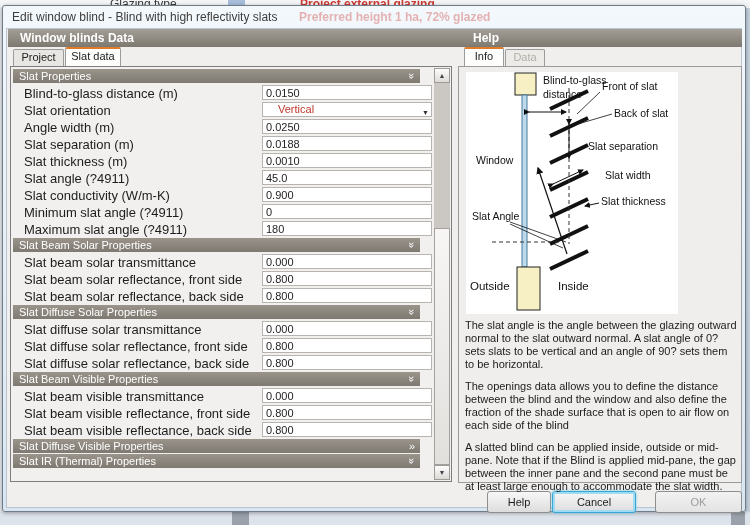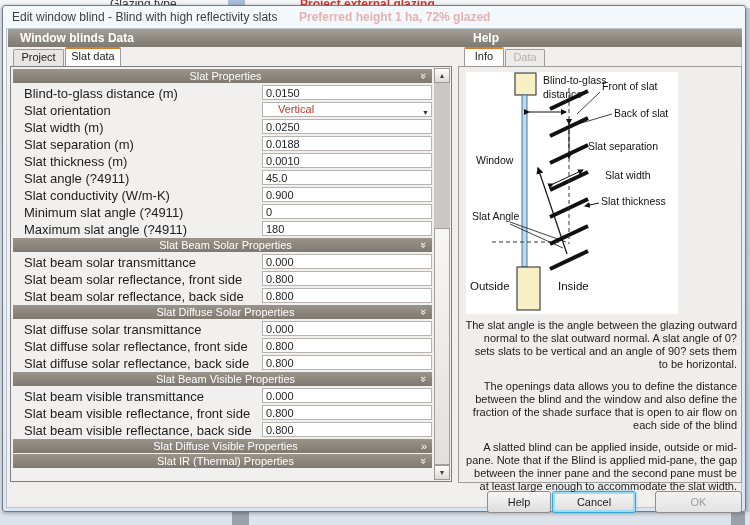--- a/index.html
+++ b/index.html
@@ -36,22 +36,22 @@
   
   .tab { position:absolute; font-size:11px; text-align:center; border:1px solid #9b9b9b;
          border-bottom:none; background:#e8e6e3; color:#222; border-radius:2px 2px 0 0; }
   .tab.active { background:#fdfdfc; border-top:2px solid #e07b28; z-index:3; }
   .tab.disabled { color:#b3afaa; background:#edebe8; }
 
   
   .listpanel { position:absolute; left:10px; top:66px; width:442px; height:416px;
                border:1px solid #7e7e7e; background:#f1f0ef; z-index:2; }
   .list-content { position:absolute; left:1px; top:1px; width:424px; }
-  .sec { height:14px; margin:1px 4px 1px 1px; background:linear-gradient(#9a948b,#7e7971);
-         color:#fff; font-size:11px; line-height:14px; padding-left:6px; position:relative;text-align:center; }
+  .sec { height:14px; margin:1px 16px 1px 1px; background:linear-gradient(#9a948b,#7e7971);
+         color:#fff; font-size:11px; line-height:14px; padding-left:6px; position:relative; }
   .sec .chev { position:absolute; right:5px; top:0; font-size:11px; line-height:14px; color:#fff; }
   .sec .chev.exp { transform:rotate(90deg); }
   .prow { height:17px; position:relative; }
   .prow .lbl { position:absolute; left:12px; top:2px; font-size:13px; color:#1d1d1d; white-space:nowrap; }
   .prow input { position:absolute; left:250px; top:1px; width:170px; height:15px;
                 border:1px solid #b7b4b0; background:#fff; font-family:"Liberation Sans",sans-serif;
                 font-size:11px; color:#1d1d1d; padding:0 3px; }
   .prow .combo { position:absolute; left:250px; top:1px; width:170px; height:15px;
                  border:1px solid #b7b4b0; background:#fff; font-size:11px; line-height:13px;
                  padding:0 15px; color:#c0392b; }
@@ -63,21 +63,21 @@
           border:1px solid #9e9b97; font-size:7px; color:#444; text-align:center; line-height:13px; }
   .sbtn.up { top:0; }
   .sbtn.down { bottom:0; }
   .sthumb { position:absolute; left:0; top:160px; width:16px; height:237px;
             background:linear-gradient(#f7f6f5,#e2e0dd); border:1px solid #a4a19d; }
 
   
   .helppanel { position:absolute; left:458px; top:66px; width:284px; height:417px;
                border:1px solid #9b9b9b; background:#efeeec; z-index:2; }
   .diagram { position:absolute; left:7px; top:5px; width:212px; height:242px; background:#fff; }
-  .helptext { position:absolute; left:6px; top:252px; width:272px;text-align:right; }
+  .helptext { position:absolute; left:6px; top:252px; width:272px; }
   .helptext p { font-size:11px; line-height:13px; color:#1c1c1c; margin-bottom:9px; }
 
   
   .locked { position:absolute; left:10px; top:490px; width:186px; height:20px; background:#8d1216;
             border:1px solid #5f0a0d; color:#fff; font-size:12px; font-weight:bold; line-height:18px;
             padding-left:26px;margin-top:45px; }
   .lockicon { position:absolute; left:7px; top:6px; width:10px; height:8px; background:#eab010;
               border-radius:1px; }
   .lockicon:before { content:""; position:absolute; left:1px; top:-5px; width:8px; height:6px;
               border:2px solid #eab010; border-bottom:none; border-radius:4px 4px 0 0; }
@@ -134,21 +134,21 @@
       <input value="0.0150" style="">
     </div>
     <div class="prow">
       <span class="lbl">Slat orientation</span>
       <div class="combo">
         <span>Vertical</span>
         <span class="arrow">▼</span>
       </div>
     </div>
     <div class="prow">
-      <span class="lbl">Slat width (m)</span>
+      <span class="lbl">Angle width (m)</span>
       <input value="0.0250" style="">
     </div>
     <div class="prow">
       <span class="lbl">Slat separation (m)</span>
       <input value="0.0188" style="">
     </div>
     <div class="prow">
       <span class="lbl">Slat thickness (m)</span>
       <input value="0.0010" style="">
     </div>

